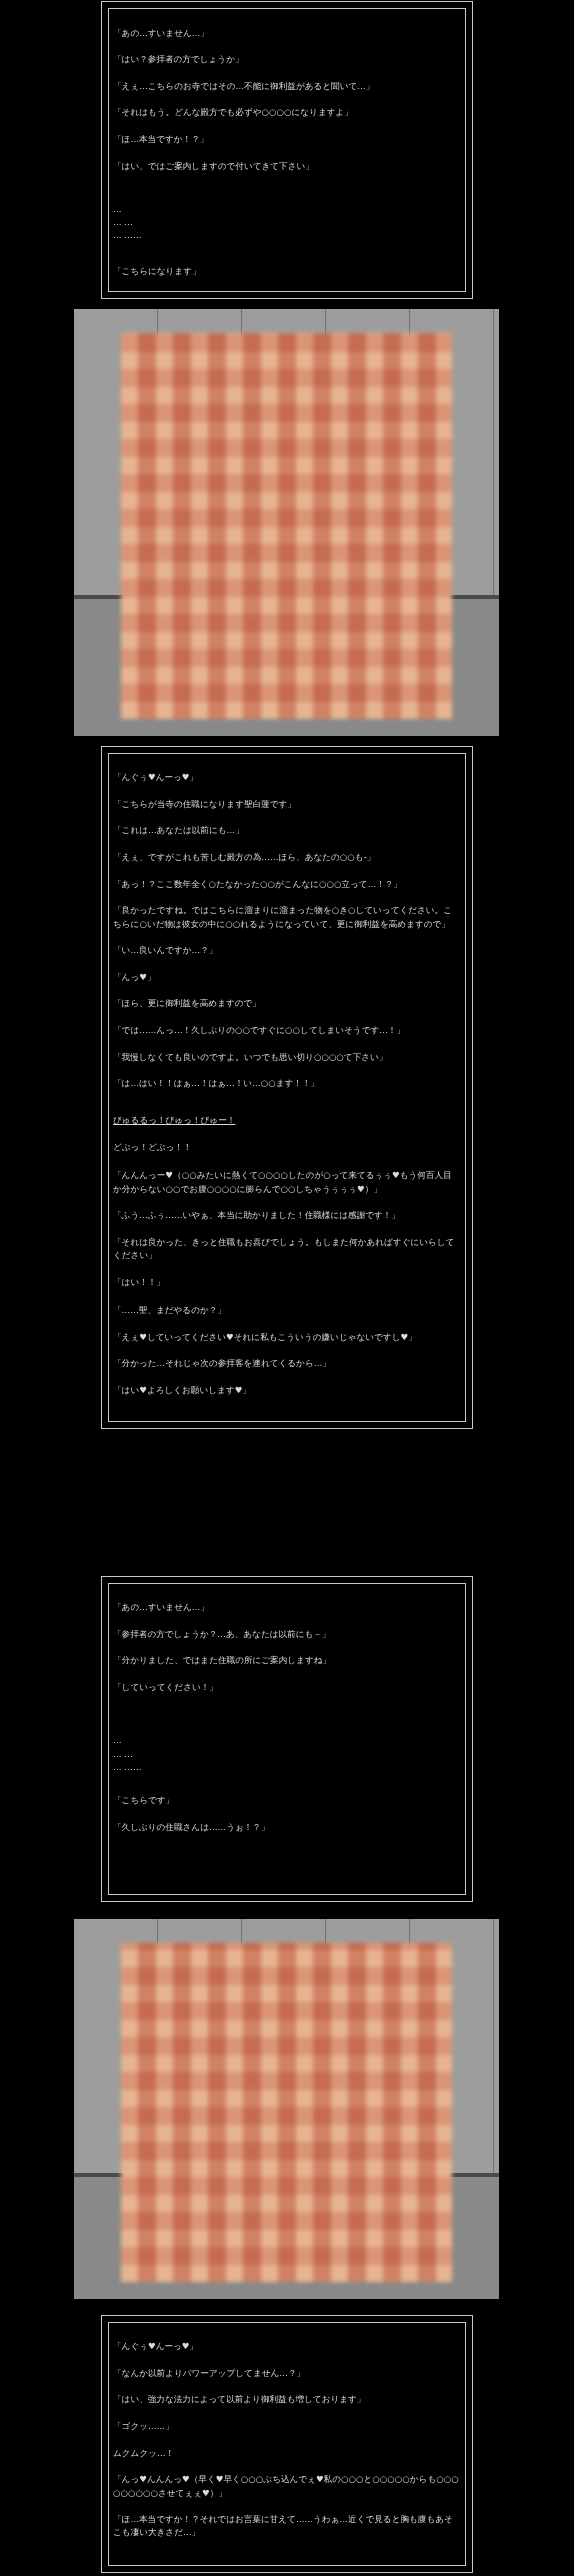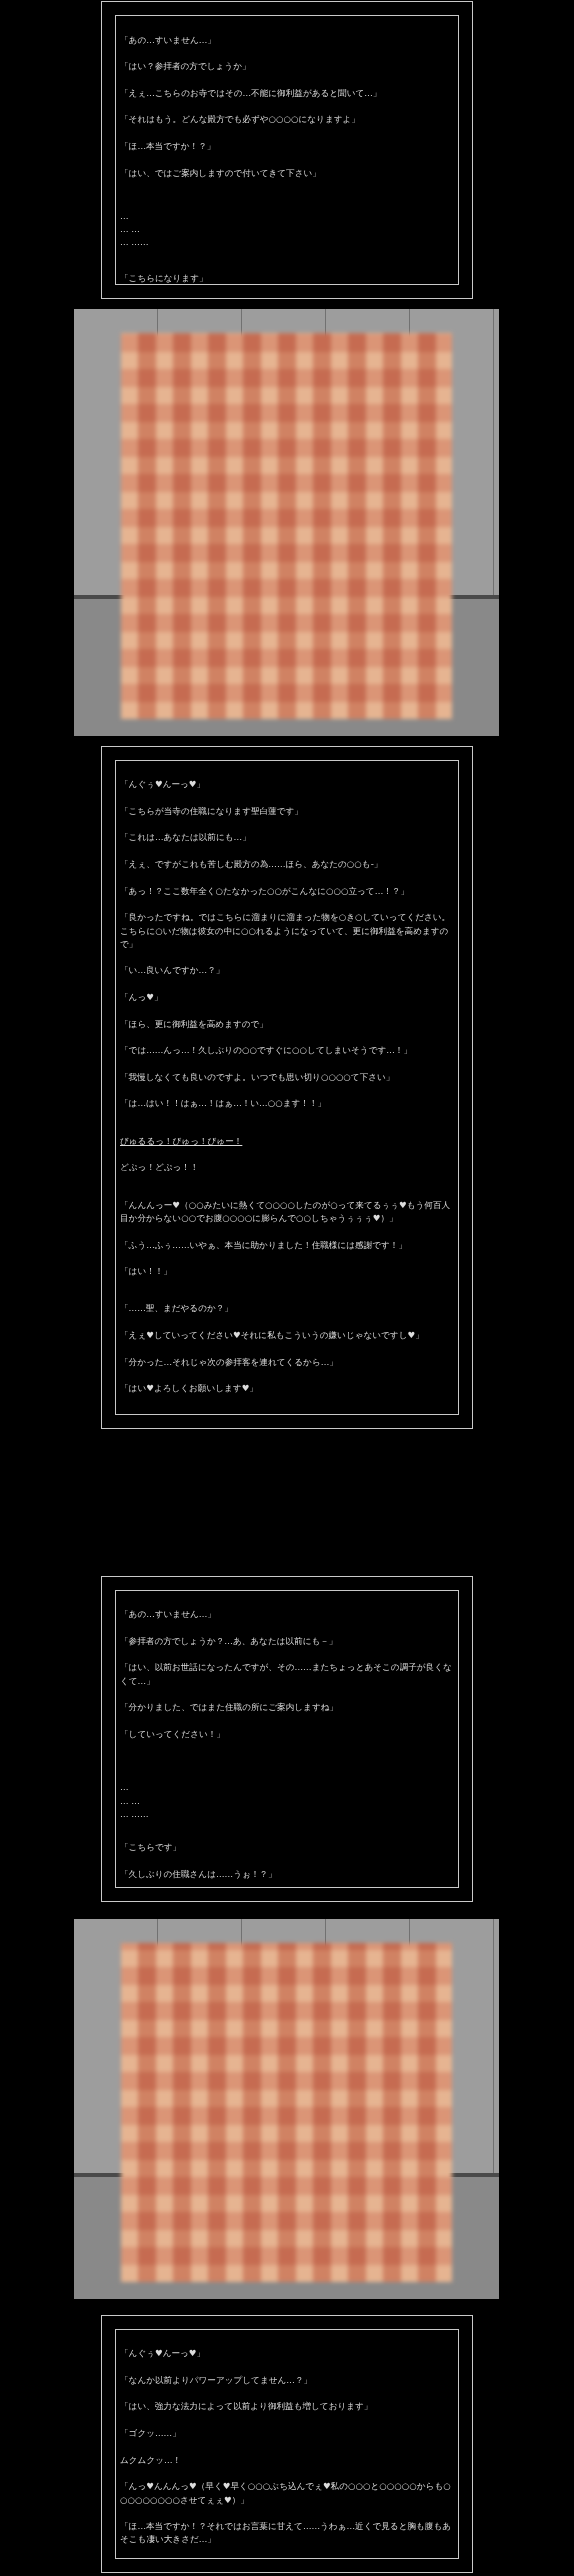--- a/index.html
+++ b/index.html
@@ -1,27 +1,27 @@
 <!DOCTYPE html>
 <html style="font-size:10.6px"><head>
 <meta charset="utf-8">
 <style>
   html,body{margin:0;padding:0;background:#000;}
   .page{position:relative;width:574px;height:2576px;background:#000;overflow:hidden;
         font-family:"DejaVu Sans","Liberation Sans",sans-serif;}
   
   .dlg{position:absolute;left:101px;width:372px;box-sizing:border-box;
-       border:0.7px solid #c9c9c9;padding:13px;background:#000;}
+       border:0.7px solid #c9c9c9;padding:6px;background:#000;}
   .dlg .inner{box-sizing:border-box;height:100%;border:0.7px solid #c9c9c9;
        padding:17.3px 5.3px 5.3px 4px;overflow:hidden;}
   .ln{margin:13.3px 0 0 0;font-size:8.6px;line-height:13.3px;color:#dcdcdc;
       white-space:pre-wrap;word-break:break-all;}
   .first{margin-top:0;}
   .tight{margin-top:0;}
-  .mt33{margin-top:22px;} .mt36{margin-top:24px;text-decoration:underline;} .mt40{margin-top:24px;}
+  .mt33{margin-top:22px;} .mt36{margin-top:24px;text-decoration:underline;} .mt40{margin-top:15px;}
   .mt45{margin-top:30px;} .mt50{margin-top:20px;} .mt60{margin-top:40px;}
   
   .cg{position:absolute;left:74px;width:425px;overflow:hidden;background:#9c9c9c;}
   .wall{position:absolute;inset:0;
         background:repeating-linear-gradient(90deg,#9d9d9d 0 83px,#717171 83px 84px);}
   .floor{position:absolute;left:0;right:0;bottom:0;height:32%;background:#898989;
         border-top:4px solid #4a4a4a;}
   .mosaic{position:absolute;left:47px;right:47px;top:24px;bottom:17.3px;
         background:
           repeating-linear-gradient(0deg, rgba(243,205,178,.95) 0 17.3px, rgba(232,167,142,.95) 17.3px 35px),
@@ -67,33 +67,33 @@
       <p class="ln">「い…良いんですか…？」</p>
       <p class="ln">「んっ♥」</p>
       <p class="ln">「ほら、更に御利益を高めますので」</p>
       <p class="ln">「では……んっ…！久しぶりの○○ですぐに○○してしまいそうです…！」</p>
       <p class="ln">「我慢しなくても良いのですよ。いつでも思い切り○○○○て下さい」</p>
       <p class="ln">「は…はい！！はぁ…！はぁ…！い…○○ます！！」</p>
       <p class="ln mt36">びゅるるっ！びゅっ！びゅー！</p>
       <p class="ln">どぷっ！どぷっ！！</p>
       <p class="ln mt40">「んんんっー♥（○○みたいに熱くて○○○○したのが○って来てるぅぅ♥もう何百人目か分からない○○でお腹○○○○に膨らんで○○しちゃうぅぅぅ♥）」</p>
       <p class="ln">「ふう…ふぅ……いやぁ、本当に助かりました！住職様には感謝です！」</p>
+      <p class="ln">「それは良かった、きっと住職もお喜びでしょう。もしまた何かあればすぐにいらしてください」</p>
       <p class="ln">「はい！！」</p>
       <p class="ln mt40">「……聖、まだやるのか？」</p>
       <p class="ln">「えぇ♥していってください♥それに私もこういうの嫌いじゃないですし♥」</p>
       <p class="ln">「分かった…それじゃ次の参拝客を連れてくるから…」</p>
       <p class="ln">「はい♥よろしくお願いします♥」</p>
     </div>
   </section>
 
   <section class="dlg" style="top:1576px;height:326px">
     <div class="inner">
       <p class="ln first">「あの…すいません…」</p>
       <p class="ln">「参拝者の方でしょうか？…あ、あなたは以前にも－」</p>
-      <p class="ln">「はい、以前お世話になったんですが、その……またちょっとあそこの調子が良くなくて…」</p>
       <p class="ln">「分かりました、ではまた住職の所にご案内しますね」</p>
       <p class="ln">「していってください！」</p>
       <p class="ln mt60">…</p>
       <p class="ln tight">… …</p>
       <p class="ln tight">… ……</p>
       <p class="ln mt50">「こちらです」</p>
       <p class="ln">「久しぶりの住職さんは……うぉ！？」</p>
     </div>
   </section>
 

